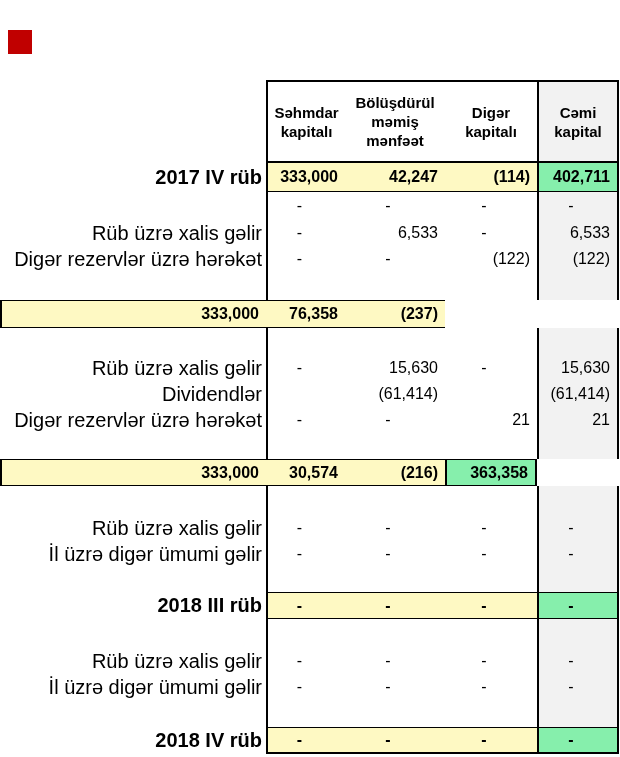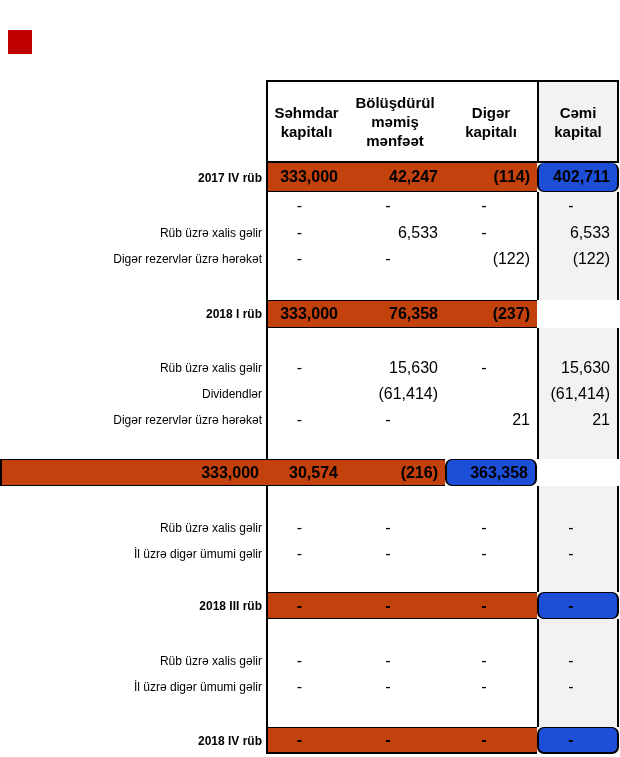--- a/index.html
+++ b/index.html
@@ -4,39 +4,39 @@
 <style>
   html,body{margin:0;padding:0;background:#ffffff;}
   *{box-sizing:border-box;}
   .page{position:relative;width:620px;height:757px;background:#ffffff;overflow:hidden;
         font-family:"Liberation Sans", sans-serif;color:#000;}
   .marker{position:absolute;left:8px;top:30px;width:24px;height:24px;background:#C00000;}
   .sheet{position:absolute;left:0;top:80px;width:620px;}
   .row{display:grid;grid-template-columns:266px 79px 100px 92px 82px;}
   .cell{display:flex;align-items:center;min-width:0;}
   
-  .lab{justify-content:flex-end;text-align:right;padding-right:4px;font-size:12px;}
+  .lab{justify-content:flex-end;text-align:right;padding-right:4px;font-size:20px;}
   
   .num{justify-content:flex-end;text-align:right;padding-right:7px;font-size:16px;}
   .num.dash{justify-content:center;padding-right:14px;}
   
   .c1{border-left:2px solid #000;}
   .c4{border-left:2px solid #000;border-right:2px solid #000;background:#F2F2F2;}
   
   .hdr .hc{justify-content:center;text-align:center;font-weight:bold;font-size:15px;
            border-top:2px solid #000;border-bottom:2px solid #000;
            flex-direction:column;row-gap:0;}
   .hdr .hc span{display:block;line-height:19px;}
   
-  .rq .num{background:#c2410c;font-weight:bold;
+  .rq .num{background:#fef9c3;font-weight:bold;
            border-top:1.5px solid #000;border-bottom:1.5px solid #000;}
   .rq .lab{font-weight:bold;}
   .rq-first .num{border-top:none;}
   .rq-last .num{border-bottom:2px solid #000;}
-  .rq .c4{background:#1d4ed8;border-radius:7px;}
+  .rq .c4{background:#86efac;}
 </style>
 </head>
 <body>
 
 <div class="page">
 
   <div class="marker"></div>
 
   <div class="sheet">
 
@@ -95,21 +95,20 @@
 
     <div class="row" style="height:28px">
       <div class="cell lab"></div>
       <div class="cell num c1"></div>
       <div class="cell num"></div>
       <div class="cell num"></div>
       <div class="cell num c4"></div>
     </div>
 
     <div class="row rq" style="height:28px">
-      <div class="cell lab">2018 I rüb</div>
       <div class="cell num c1">333,000</div>
       <div class="cell num">76,358</div>
       <div class="cell num">(237)</div>
     </div>
 
     <div class="row" style="height:27px">
       <div class="cell lab"></div>
       <div class="cell num c1"></div>
       <div class="cell num"></div>
       <div class="cell num"></div>

